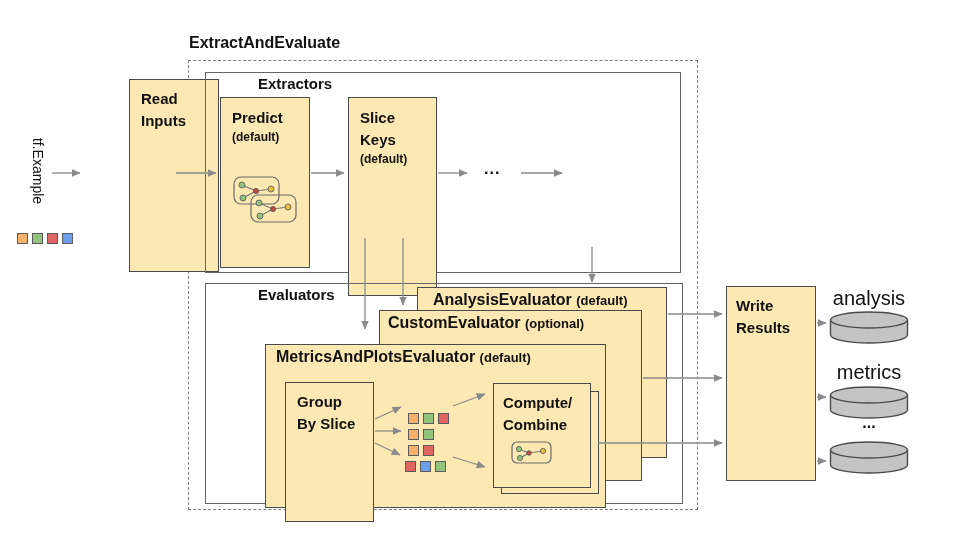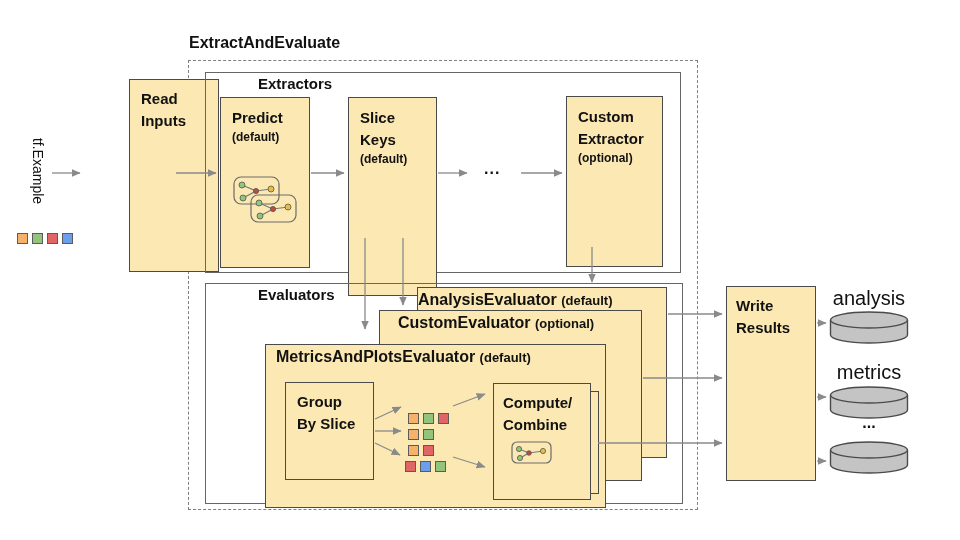--- a/index.html
+++ b/index.html
@@ -93,51 +93,46 @@
   </div>
 
   <div class="tanbox" style="left:348px; top:97px; width:89px; height:199px;">
     <div class="bt">Slice
 Keys</div>
     <div class="bq">(default)</div>
   </div>
 
   <div class="abs ellipsis" style="left:484px; top:160px;">...</div>
 
-  <div class="tanbox" style="left:566px; top:96px; width:97px; height:171px;">
-    <div class="bt">Custom
-Extractor</div>
-    <div class="bq">(optional)</div>
-  </div>
 
   <div class="container" style="left:205px; top:283px; width:478px; height:221px;">
     <span class="container-label">Evaluators</span>
   </div>
 
   <div class="tanbox" style="left:417px; top:287px; width:250px; height:171px; z-index:1; padding:0;">
-    <div class="ev-header" style="">
+    <div class="ev-header" style="padding-left:15px;">
       <span class="ev-name">AnalysisEvaluator</span>
       <span class="ev-qual">(default)</span>
     </div>
   </div>
 
   <div class="tanbox" style="left:379px; top:310px; width:263px; height:171px; z-index:2; padding:0;">
-    <div class="ev-header" style="padding-left:18px;">
+    <div class="ev-header" style="padding-left:8px;">
       <span class="ev-name">CustomEvaluator</span>
       <span class="ev-qual">(optional)</span>
     </div>
   </div>
 
   <div class="tanbox" style="left:265px; top:344px; width:341px; height:164px; z-index:3; padding:0;">
     <div class="ev-header" style="padding-left:10px;">
       <span class="ev-name">MetricsAndPlotsEvaluator</span>
       <span class="ev-qual">(default)</span>
     </div>
 
-    <div class="tanbox" style="left:19px; top:37px; width:89px; height:98px; padding-top:8px;">
+    <div class="tanbox" style="left:19px; top:37px; width:89px; height:140px; padding-top:8px;">
       <div class="bt">Group
 By Slice</div>
     </div>
 
     <div class="sq-row" style="left:142px; top:68px;">
         <span class="sq" style="background: rgb(246, 178, 107);"></span>
         <span class="sq" style="background: rgb(147, 196, 125);"></span>
         <span class="sq" style="background: rgb(224, 102, 102);"></span>
       </div>
     <div class="sq-row" style="left:142px; top:84px;">
@@ -148,21 +143,21 @@
         <span class="sq" style="background: rgb(246, 178, 107);"></span>
         <span class="sq" style="background: rgb(224, 102, 102);"></span>
       </div>
     <div class="sq-row" style="left:139px; top:116px;">
         <span class="sq" style="background: rgb(224, 102, 102);"></span>
         <span class="sq" style="background: rgb(109, 158, 235);"></span>
         <span class="sq" style="background: rgb(147, 196, 125);"></span>
       </div>
 
     <div class="tanbox" style="left:235px; top:46px; width:98px; height:103px; padding:0;"></div>
-    <div class="tanbox" style="left:227px; top:38px; width:98px; height:117px; padding:8px 4px 0 9px;">
+    <div class="tanbox" style="left:227px; top:38px; width:98px; height:105px; padding:8px 4px 0 9px;">
       <div class="bt">Compute/
 Combine</div>
       <svg class="abs" style="left:16px; top:56px;" width="44" height="26" viewBox="0 0 44 26">
         <rect class="icon-rect" x="2" y="2" width="39" height="21" rx="5"></rect>
         <line class="icon-line" x1="9" y1="9" x2="19" y2="13"></line>
         <line class="icon-line" x1="10" y1="18" x2="19" y2="13"></line>
         <line class="icon-line" x1="19" y1="13" x2="33" y2="11"></line>
         <circle class="node-green" cx="9" cy="9" r="2.6"></circle>
         <circle class="node-green" cx="10" cy="18" r="2.6"></circle>
         <circle class="node-red" cx="19" cy="13" r="2.3"></circle>

